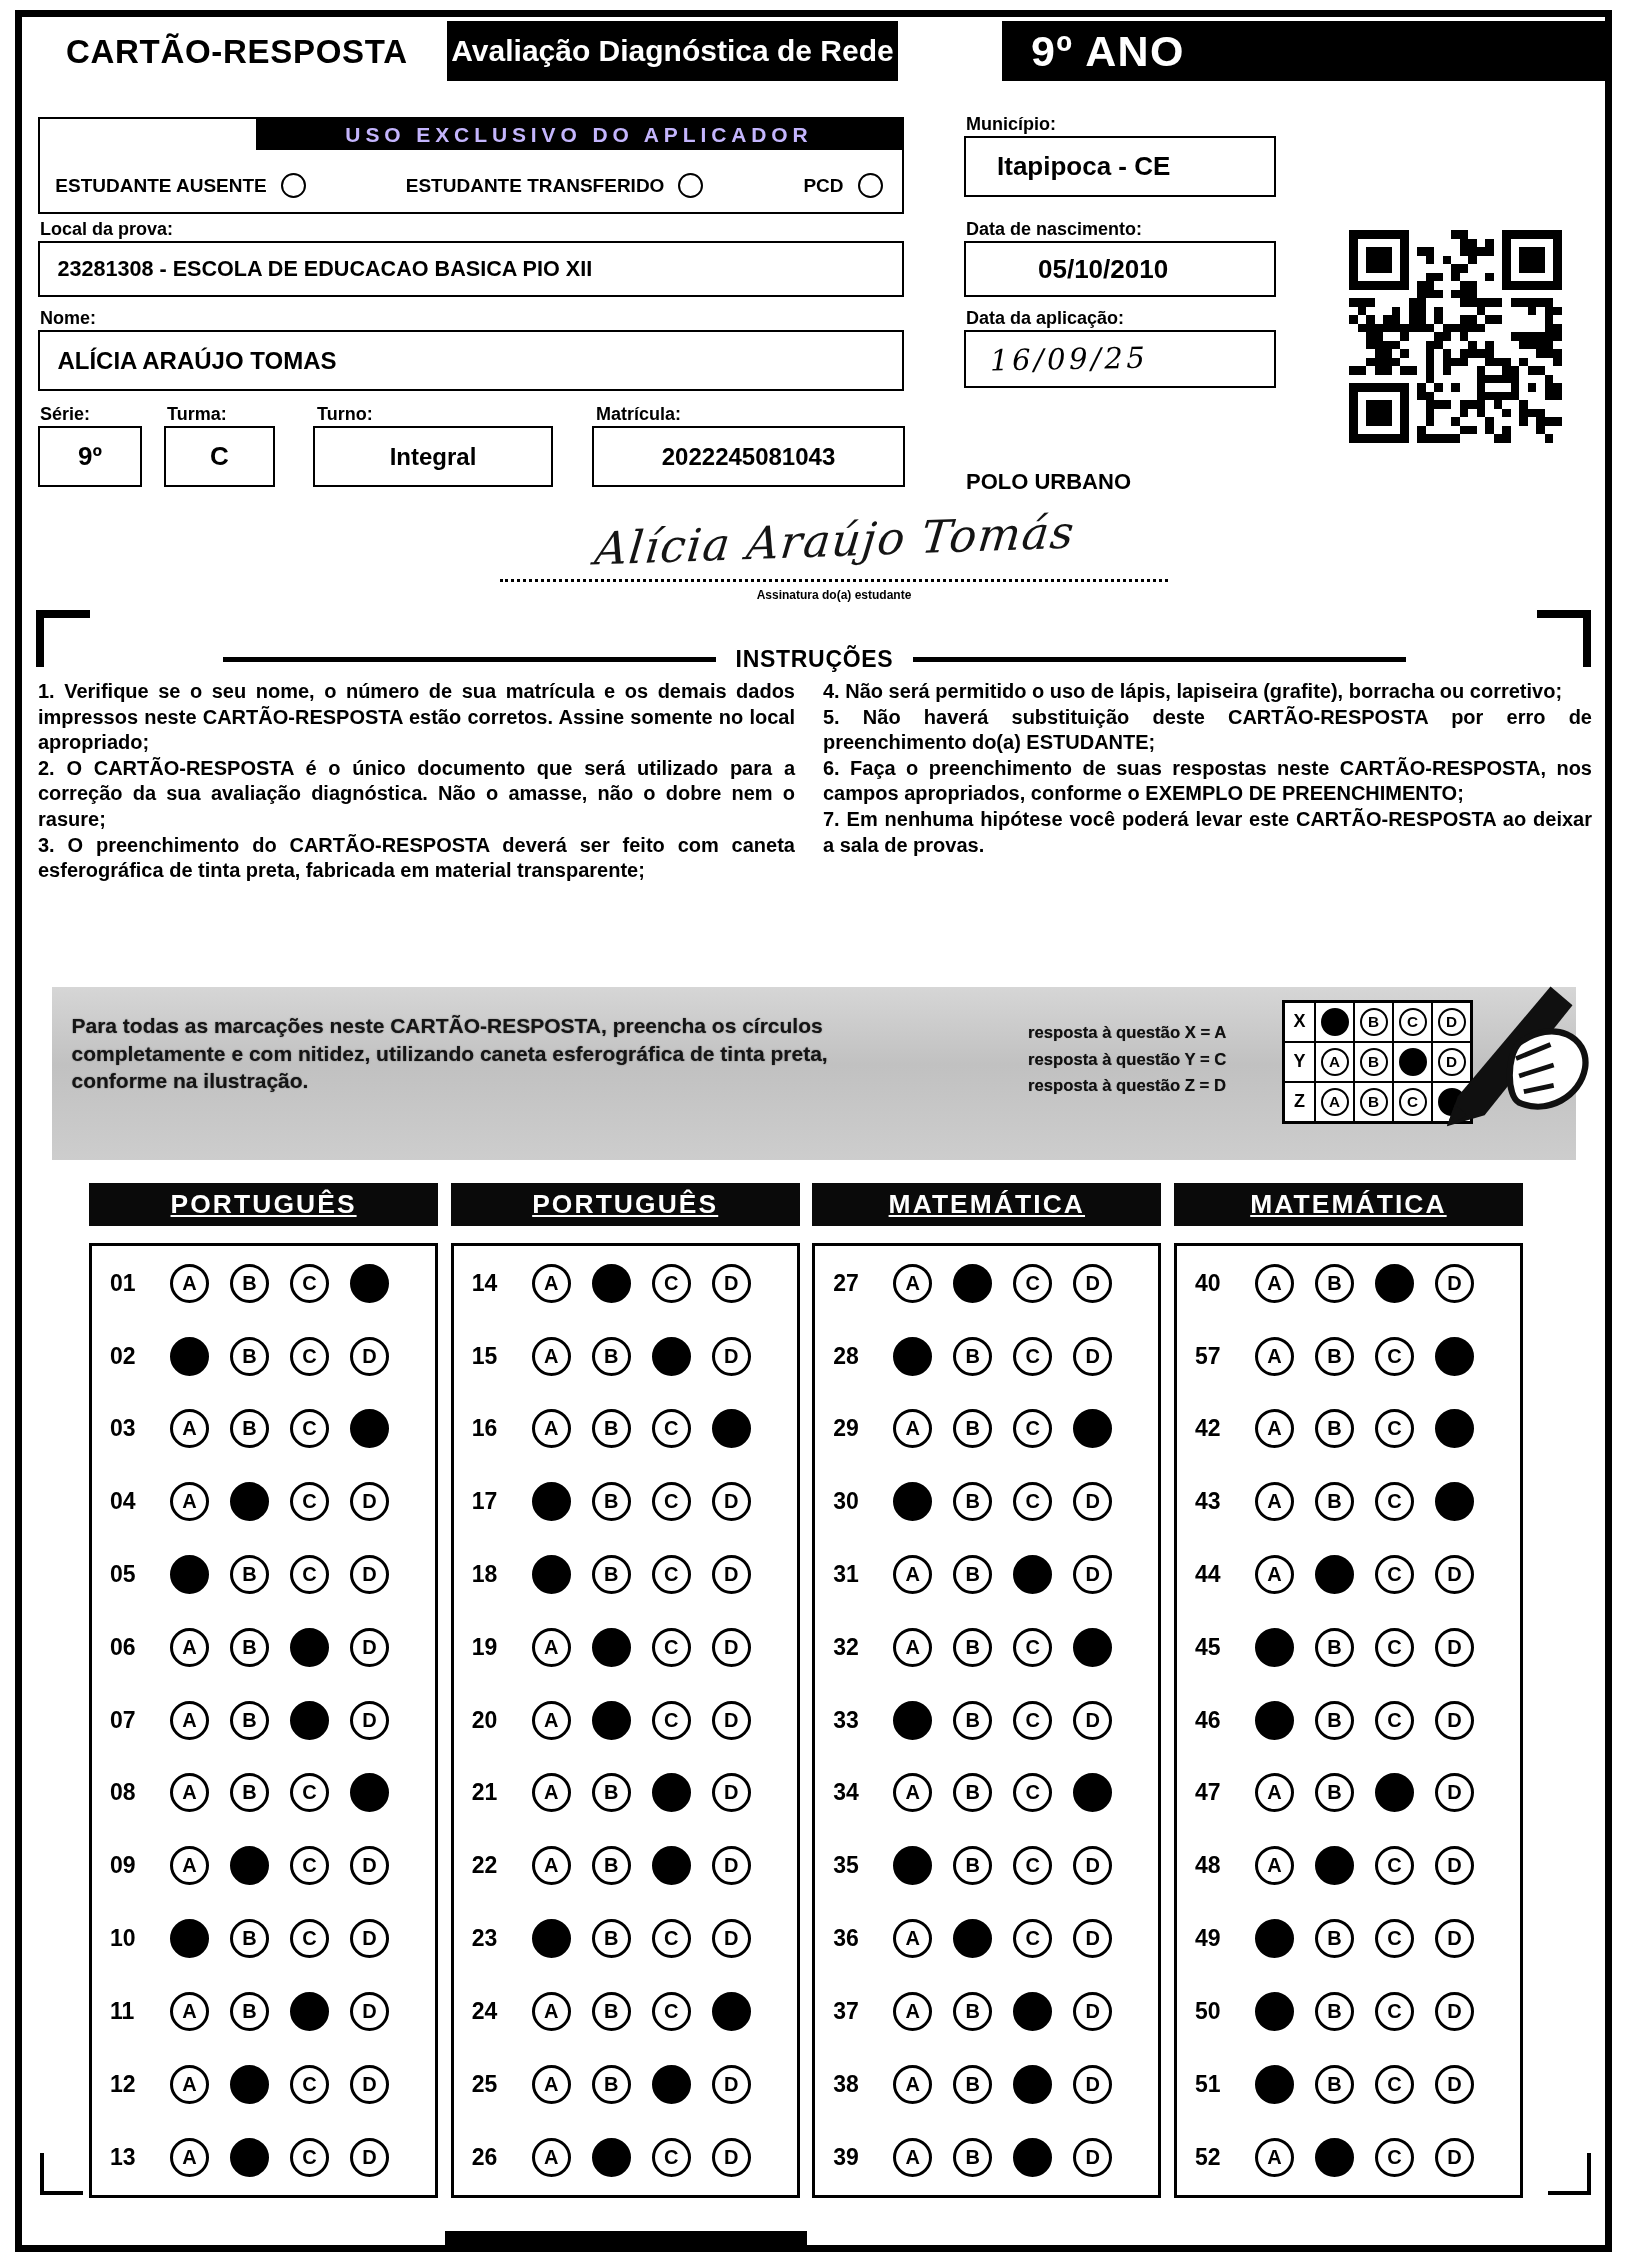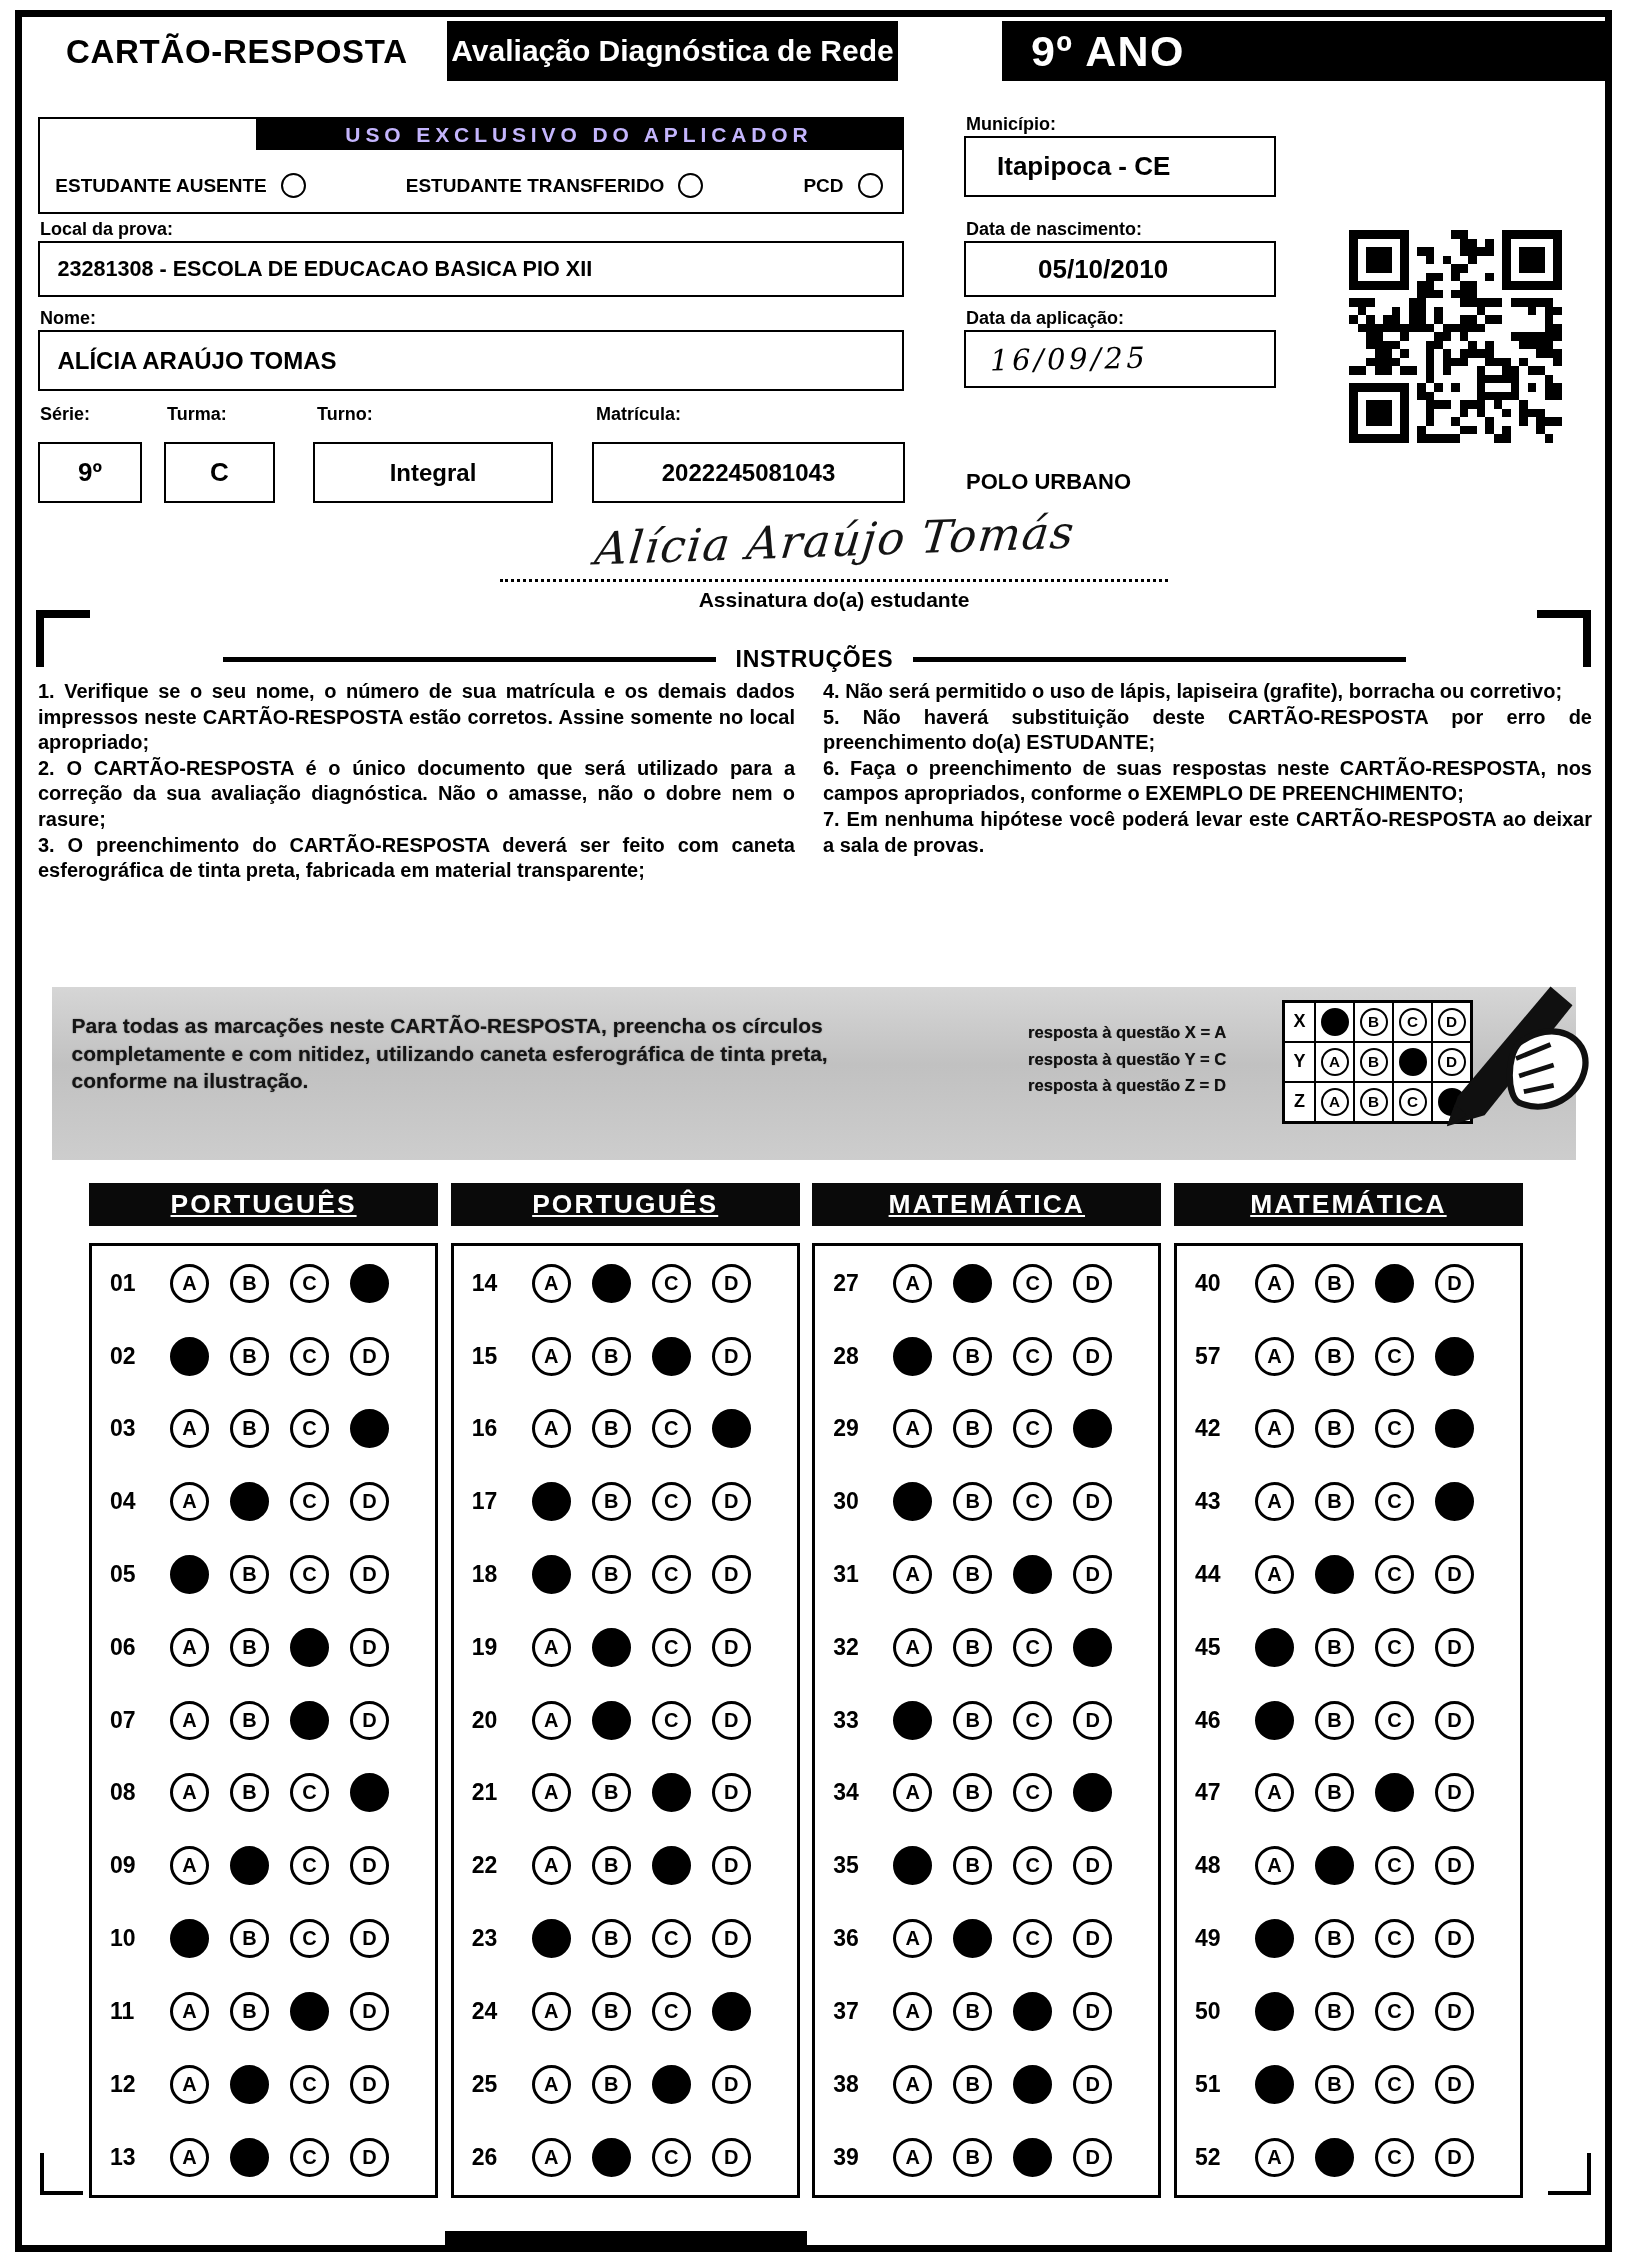--- a/index.html
+++ b/index.html
@@ -28,32 +28,32 @@
   .app-bar { position:absolute; right:0; top:0; width:646px; height:31px; background:#000; color:#c4b5fd;
              display:flex; align-items:center; justify-content:center; font-size:21px; font-weight:bold; letter-spacing:4.9px; }
   .app-row { position:absolute; left:15.3px; right:19.5px; bottom:14px; display:flex; justify-content:space-between; align-items:center; }
   .chk { display:flex; align-items:center; gap:14px; font-size:19px; font-weight:bold; }
   .chk-circle { width:25px; height:25px; border:2.8px solid #000; border-radius:50%; background:#fff; flex:none; }
 
   
   .lbl { font-size:18px; font-weight:bold; }
   .fbox { position:absolute; border:2.8px solid #000; background:#fff; display:flex; align-items:center; font-weight:bold; }
   .pl25 { padding-left:17.4px; } .pl45 { padding-left:31px; } .pl80 { padding-left:72px; }
-  .center { justify-content:center;margin-top:16px; }
+  .center { justify-content:center; }
   .hand { font-family:"DejaVu Serif", serif; font-style:italic; font-weight:normal; font-size:29px; letter-spacing:3.5px; transform:rotate(-1deg); }
 
   
   .qr { left:1349px; top:230px; width:213px; height:213px; }
 
   
   .sig-script { left:487px; top:514px; width:696px; text-align:center;
                 font-family:"DejaVu Serif", serif; font-style:italic; font-size:45px; color:#141414;
                 transform:rotate(-2deg) skewX(-8deg); letter-spacing:1.4px; }
   .sig-dots { left:500px; top:579px; width:668px; height:0; border-bottom:3.5px dotted #000; }
-  .sig-cap { left:500px; top:588px; width:668px; text-align:center; font-size:21px; font-weight:bold; }
+  .sig-cap { left:500px; top:588px; width:668px; text-align:center; font-size:12px; font-weight:bold; }
 
   
   .br-tl { left:36px; top:610px; width:54px; height:57px; border-top:8.4px solid #000; border-left:8.4px solid #000; }
   .br-tr { left:1537px; top:610px; width:54px; height:57px; border-top:8.4px solid #000; border-right:8.4px solid #000; }
 
   .instr-head { left:223px; top:646px; width:1183px; display:flex; align-items:center; gap:19.5px; }
   .rule { flex:1; height:4.2px; background:#000; }
   .instr-title { font-size:23px; font-weight:bold; letter-spacing:0.7px; }
 
   .ins-col p { font-size:20px; font-weight:bold; line-height:1.28; text-align:justify; }

